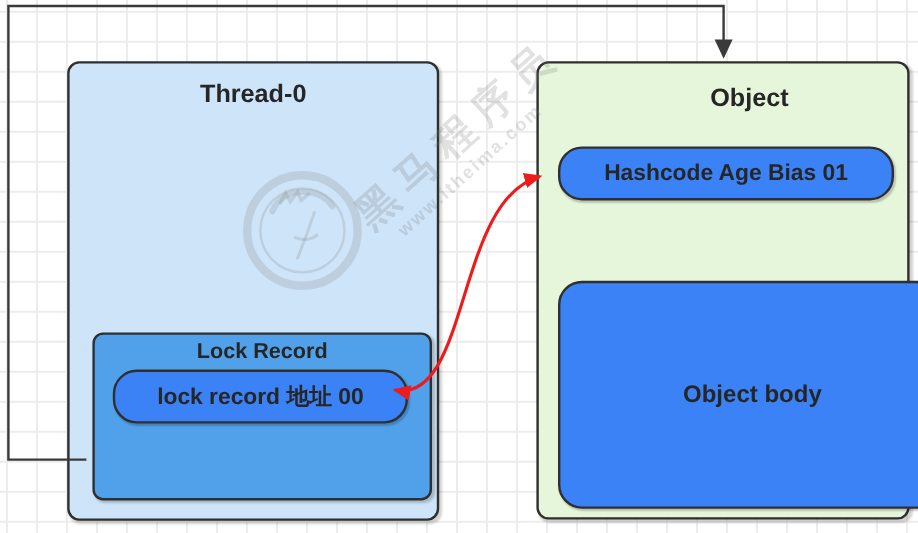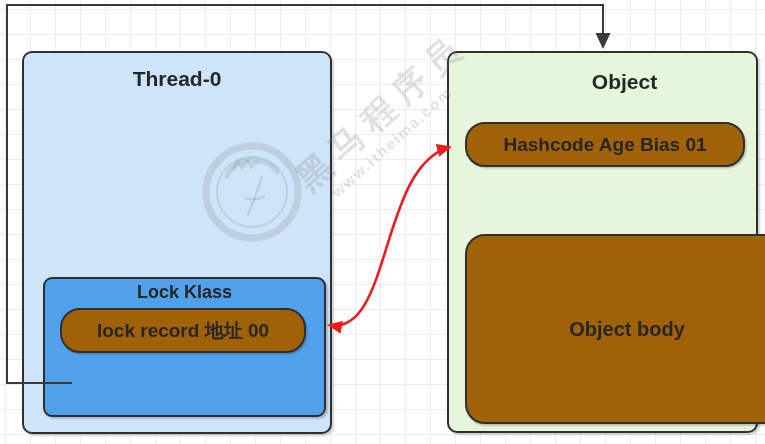--- a/index.html
+++ b/index.html
@@ -19,21 +19,21 @@
   }
 
   .container-box {
     position: absolute;
     border: 2.5px solid #2f2f2f;
     border-radius: 10px;
     box-shadow: 2px 2px 2px rgba(0,0,0,0.18);
     box-sizing: border-box;
     z-index: 2;
   }
-  .thread-box  { left: 22px;  top: 51px; width: 310px; height: 383px; background: #cee4f8; }
+  .thread-box  { left: 56px;  top: 51px; width: 310px; height: 383px; background: #cee4f8; }
   .object-box  { left: 447px; top: 51px; width: 311px; height: 382px; background: #e6f6da; }
 
   .box-title {
     position: absolute;
     left: 0; width: 100%;
     text-align: center;
     font-weight: bold;
     color: #262626;
   }
   .thread-title { top: 14px; font-size: 21px; }
@@ -46,21 +46,21 @@
     background: #51a1ea;
     border: 2px solid #2f2f2f;
     border-radius: 9px;
     box-shadow: 2px 2px 2px rgba(0,0,0,0.2);
     box-sizing: border-box;
   }
   .lock-record-title { top: 3px; font-size: 18px; }
 
   .cell {
     position: absolute;
-    background: #a16207;
+    background: #3b82f6;
     border: 2px solid #2f2f2f;
     border-radius: 20px;
     box-shadow: 1.5px 1.5px 1.5px rgba(0,0,0,0.2);
     box-sizing: border-box;
     display: flex;
     align-items: center;
     justify-content: center;
     font-weight: bold;
     color: #262626;
     text-align: center;
@@ -96,21 +96,21 @@
 
 <div class="page">
 
   <div class="watermark-text wm-brand">黑马程序员</div>
   <div class="watermark-text wm-site">www.itheima.com</div>
 
   <div class="container-box thread-box">
     <div class="box-title thread-title">Thread-0</div>
 
     <div class="lock-record-box">
-      <div class="box-title lock-record-title">Lock Klass</div>
+      <div class="box-title lock-record-title">Lock Record</div>
       <div class="cell cell-lock-addr">lock record 地址 00</div>
     </div>
   </div>
 
   <div class="container-box object-box">
     <div class="box-title object-title">Object</div>
     <div class="cell cell-markword">Hashcode Age Bias 01</div>
     <div class="cell cell-objbody">Object body</div>
   </div>
 

